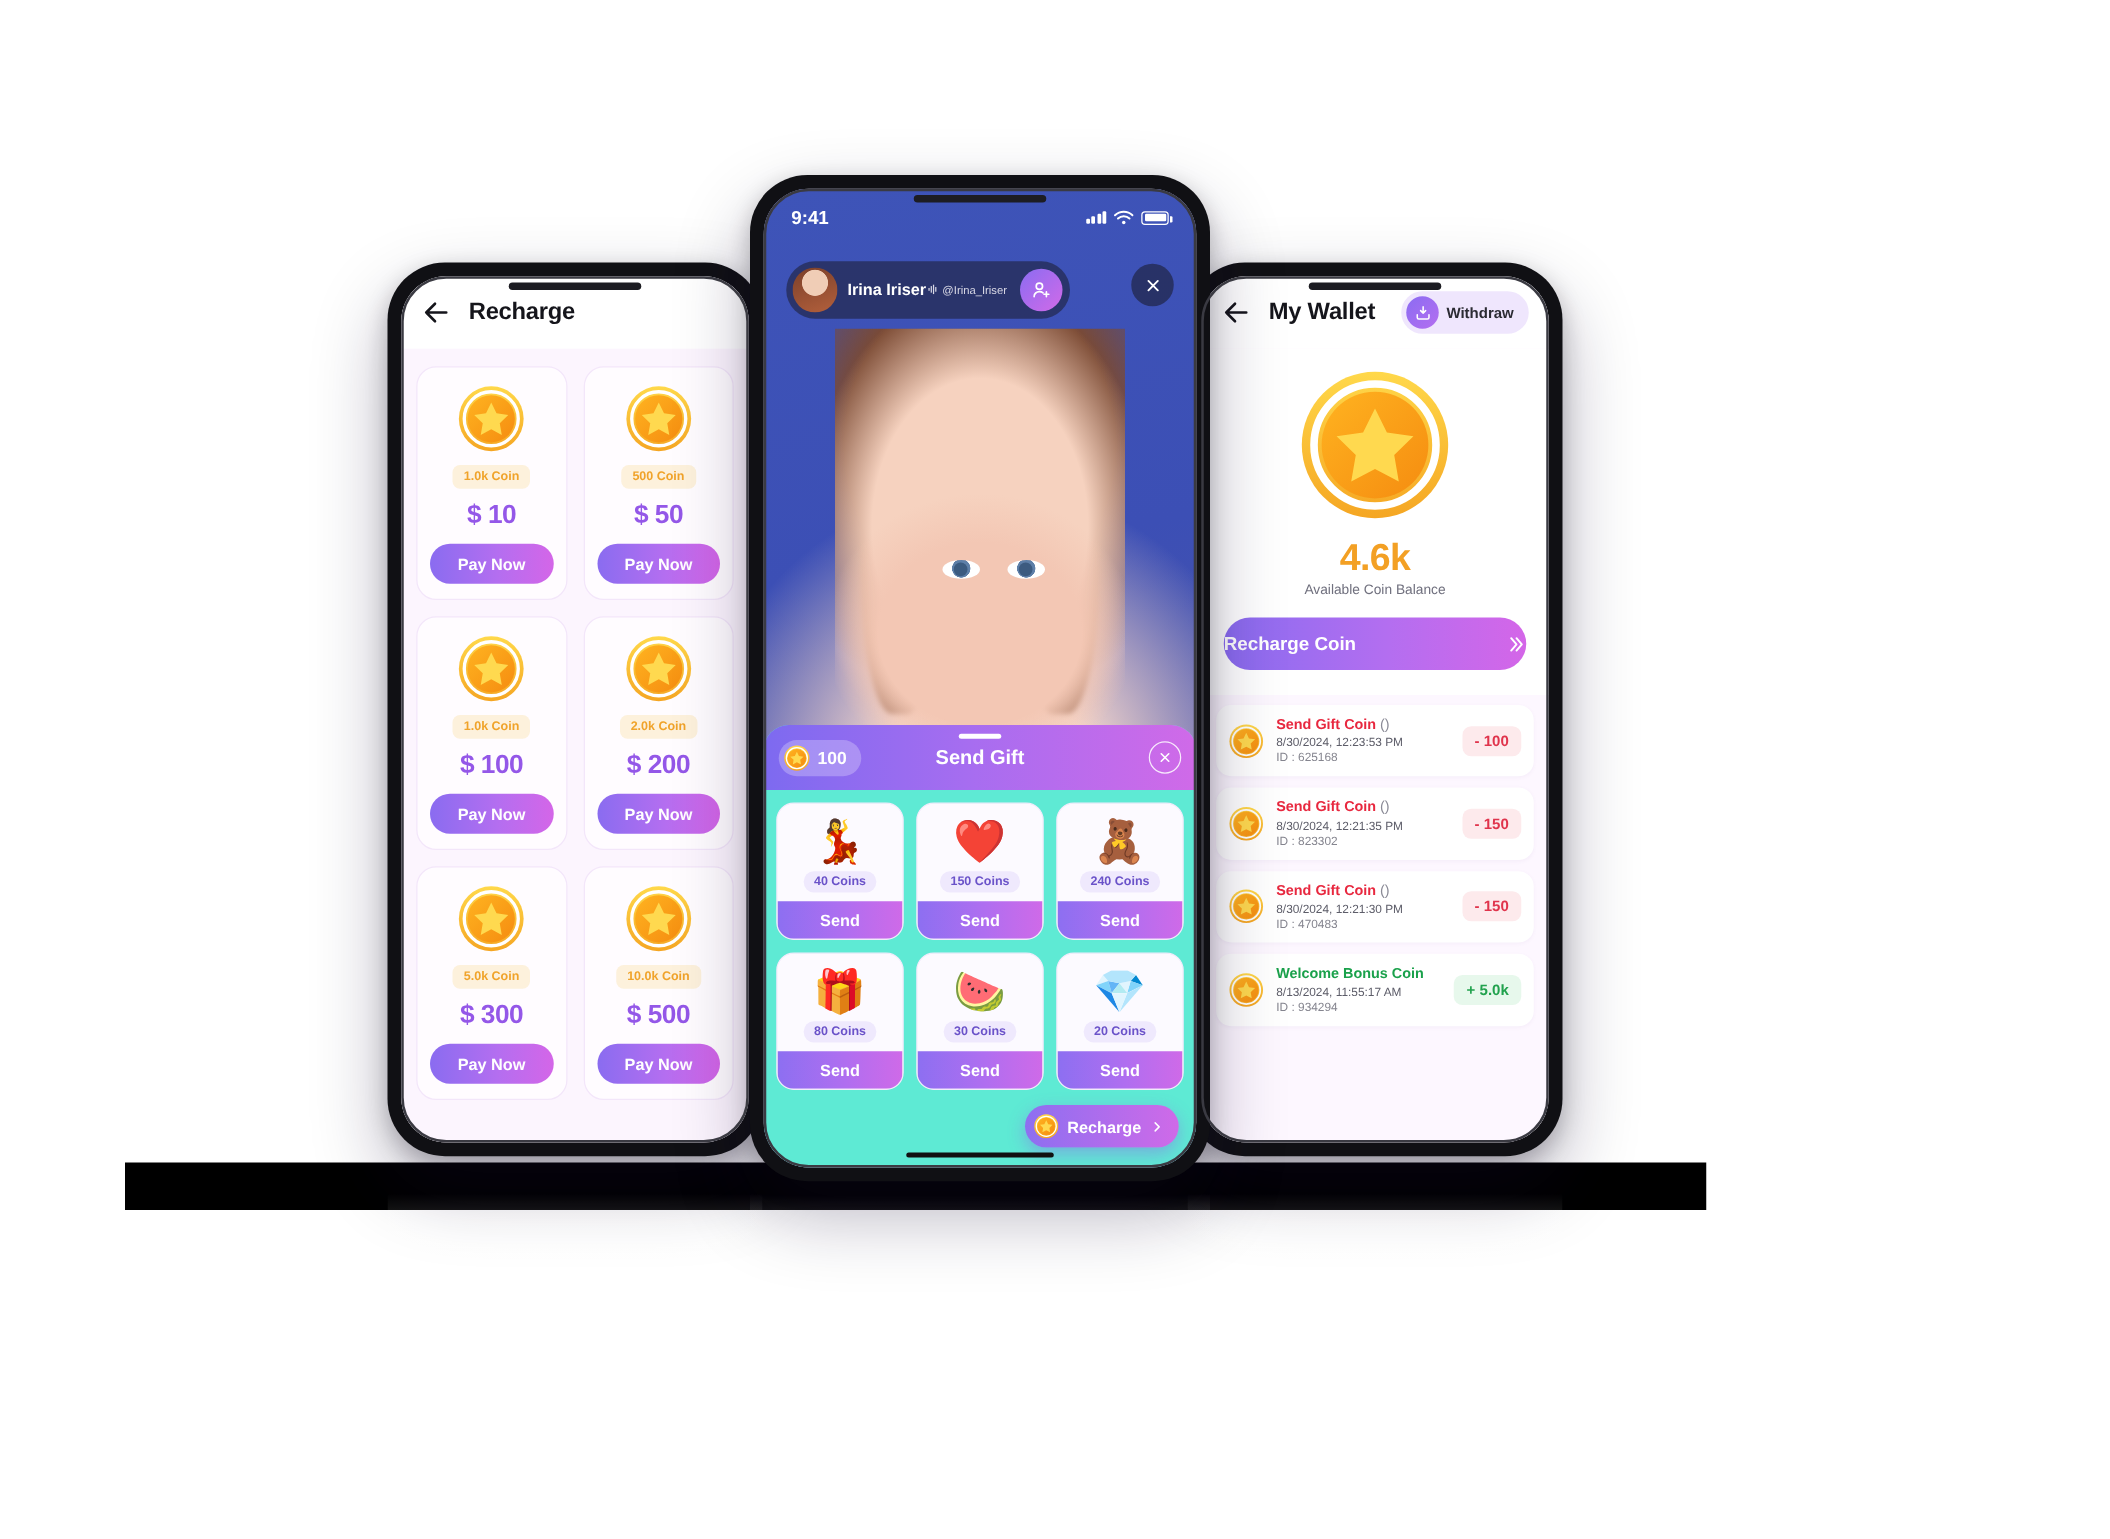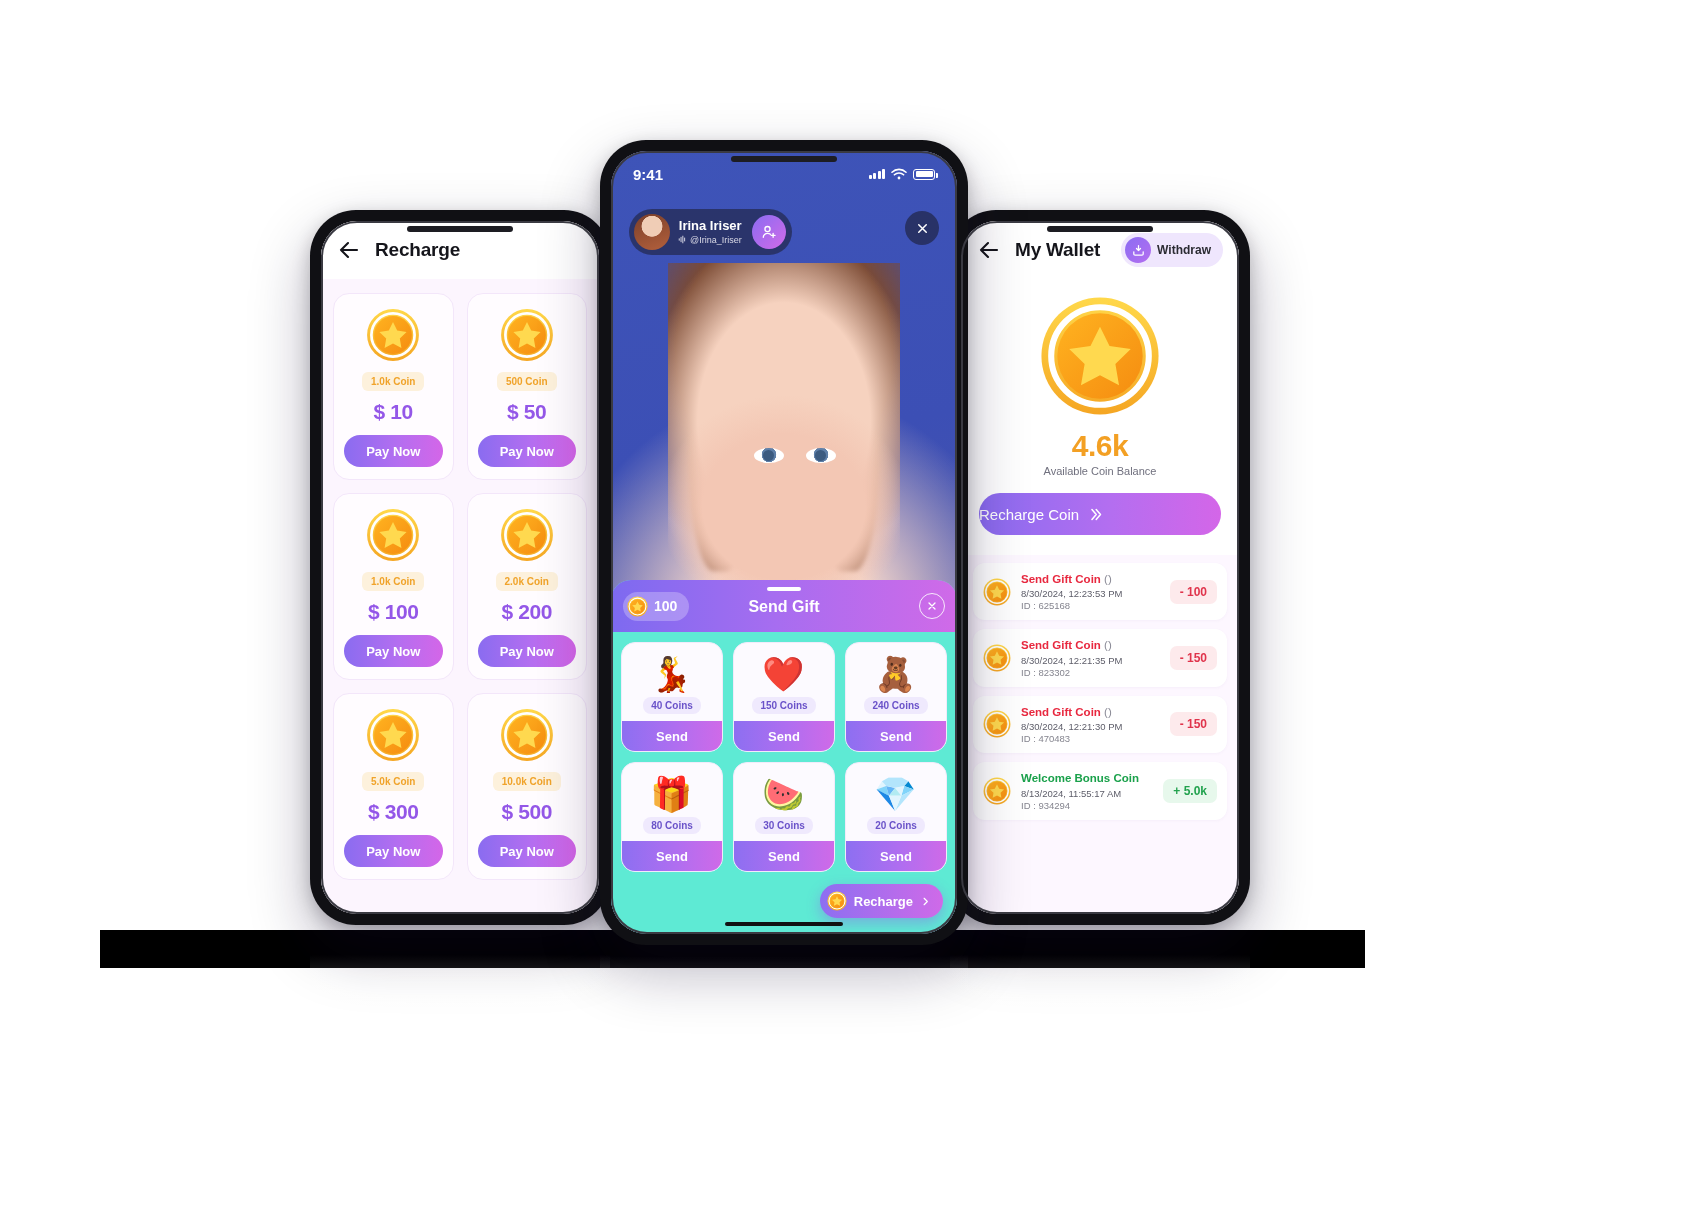--- a/index.html
+++ b/index.html
@@ -109,21 +109,21 @@
   .user-pill {
     position: absolute; left: 18px; top: 58px; z-index: 12;
     display: flex; align-items: center; gap: 8px;
     background: rgba(24,24,38,.52); border-radius: 24px; padding: 5px 6px 5px 5px;
   }
   .avatar {
     width: 36px; height: 36px; border-radius: 50%; flex: none; overflow: hidden;
     background: radial-gradient(circle at 50% 34%, #f0cdb6 0 34%, rgba(240,205,182,0) 36%),
                 linear-gradient(160deg,#7a3f2a,#b3603c);
   }
-  .user-meta { display: flex; flex-direction: column; gap: 1px; padding-right: 2px; align-items: flex-end; }
+  .user-meta { display: flex; flex-direction: row; gap: 1px; padding-right: 2px; }
   .user-name { color: #fff; font-size: 13px; font-weight: 700; line-height: 1.1; }
   .user-handle { color: #d9d9e6; font-size: 9px; display: flex; align-items: center; gap: 3px; }
   .follow-btn {
     width: 34px; height: 34px; border-radius: 50%; flex: none;
     background: linear-gradient(135deg,#8b6cf2,#d16ae8);
     display: flex; align-items: center; justify-content: center;
   }
   .close-round {
     position: absolute; right: 18px; top: 60px; z-index: 12;
     width: 34px; height: 34px; border-radius: 50%; background: rgba(24,24,38,.55);
@@ -193,22 +193,22 @@
     display: flex; align-items: center; justify-content: center;
   }
   .withdraw-pill span { font-size: 12px; font-weight: 700; color: #2b2b33; }
   .balance-zone { background: #fff; padding: 16px 18px 20px; text-align: center; }
   .big-coin { width: 122px; height: 122px; margin: 0 auto; }
   .balance-amt { margin-top: 8px; font-size: 30px; font-weight: 700; color: #f3a024; letter-spacing: -.5px; }
   .balance-lbl { margin-top: 2px; font-size: 11px; color: #70707e; }
   .recharge-coin-btn {
     margin: 16px auto 0; width: 100%; height: 42px; border: none; border-radius: 22px;
     background: linear-gradient(90deg,#8a6cf0 0%,#b46ef0 55%,#d466e8 100%);
-    color: #fff; font-size: 15px; font-weight: 400; font-family: inherit; cursor: pointer;
-    display: flex; align-items: center; justify-content: flex-start; gap: 8px;
+    color: #fff; font-size: 15px; font-weight: 700; font-family: inherit; cursor: pointer;
+    display: flex; align-items: center; justify-content: space-between; gap: 8px;
   }
   .hist-head { background:#fff; display: flex; align-items: center; padding: 4px 18px 12px; gap: 9px; }
   .hist-ico { width: 22px; height: 22px; }
   .hist-title { font-size: 15px; font-weight: 700; color: #8356e6; }
   .filter-sel {
     margin-left: auto; display: flex; align-items: center; gap: 5px; cursor: pointer;
     border: 1px solid #e4e4ee; border-radius: 7px; padding: 3px 8px;
   }
   .filter-sel span { font-size: 11px; color: #41414c; font-weight: 600; }
   .hist-list { padding: 8px 12px; display: flex; flex-direction: column; gap: 9px; }

